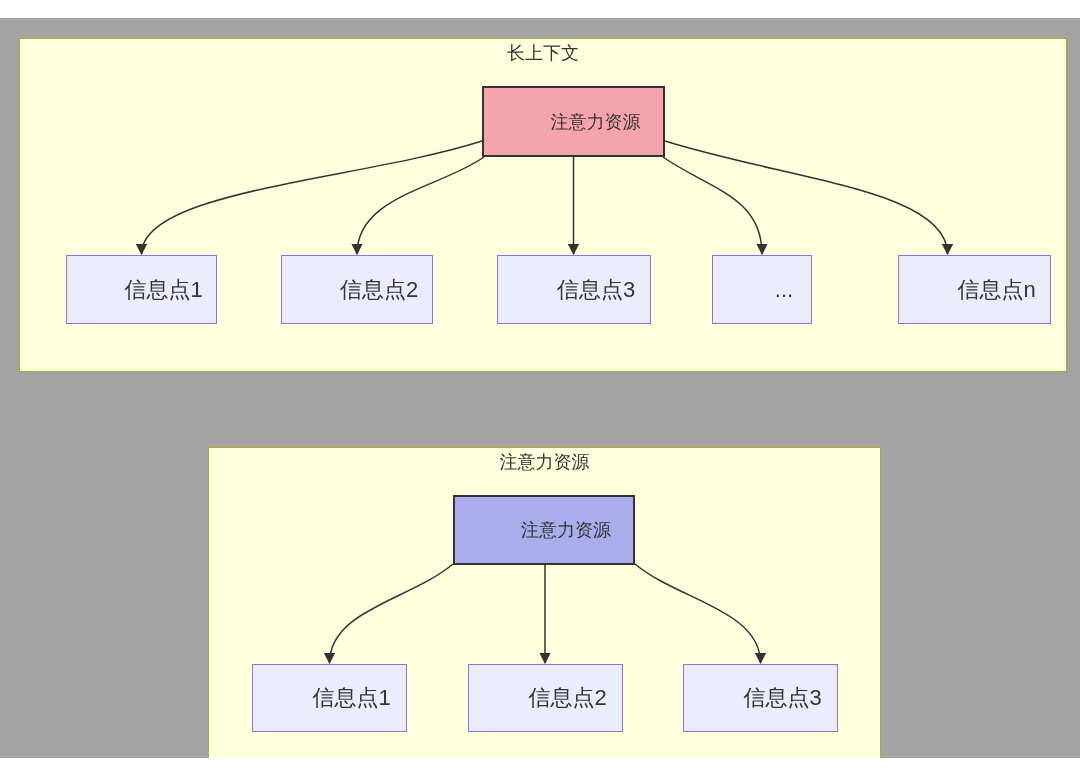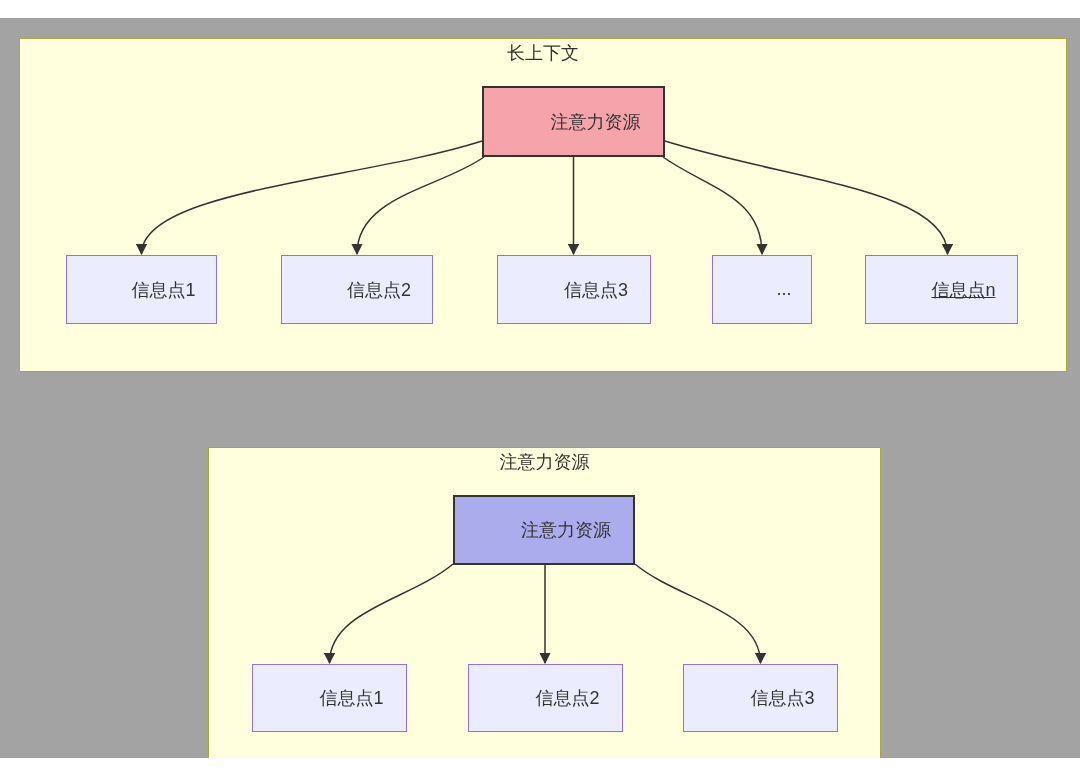--- a/index.html
+++ b/index.html
@@ -20,33 +20,33 @@
     color:#333333;
   }
   .t-long{left:19px;top:25px;width:1048px;}
   .t-short{left:208px;top:434px;width:673px;}
   .arrows{position:absolute;left:0;top:0;pointer-events:none;}
   .node,.attention{
     position:absolute;display:flex;align-items:center;justify-content:center;
     box-sizing:border-box;text-align:center;padding-left:44px;
   }
   .node{
-    background:#ececff;border:1.5px solid #9370db;font-size:18px;
+    background:#ececff;border:1.5px solid #9370db;font-size:22px;
   }
   .attention{
     border:2.5px solid #333333;font-size:18px;
   }
   .att-long{left:482px;top:68px;width:183px;height:71px;background:#f6a4ac;}
   .att-short{left:453px;top:477px;width:182px;height:70px;background:#aaacec;}
   
   .n1{left:66px;top:237px;width:151px;height:69px;}
   .n2{left:281px;top:237px;width:152px;height:69px;}
   .n3{left:497px;top:237px;width:154px;height:69px;}
   .n4{left:712px;top:237px;width:100px;height:69px;}
-  .n5{left:865px;top:237px;width:153px;height:69px;text-decoration:underline;}
+  .n5{left:898px;top:237px;width:153px;height:69px;}
   
   .m1{left:252px;top:646px;width:155px;height:68px;}
   .m2{left:468px;top:646px;width:155px;height:68px;}
   .m3{left:683px;top:646px;width:155px;height:68px;}
 </style>
 </head>
 <body>
 
 <div class="stage">
 

